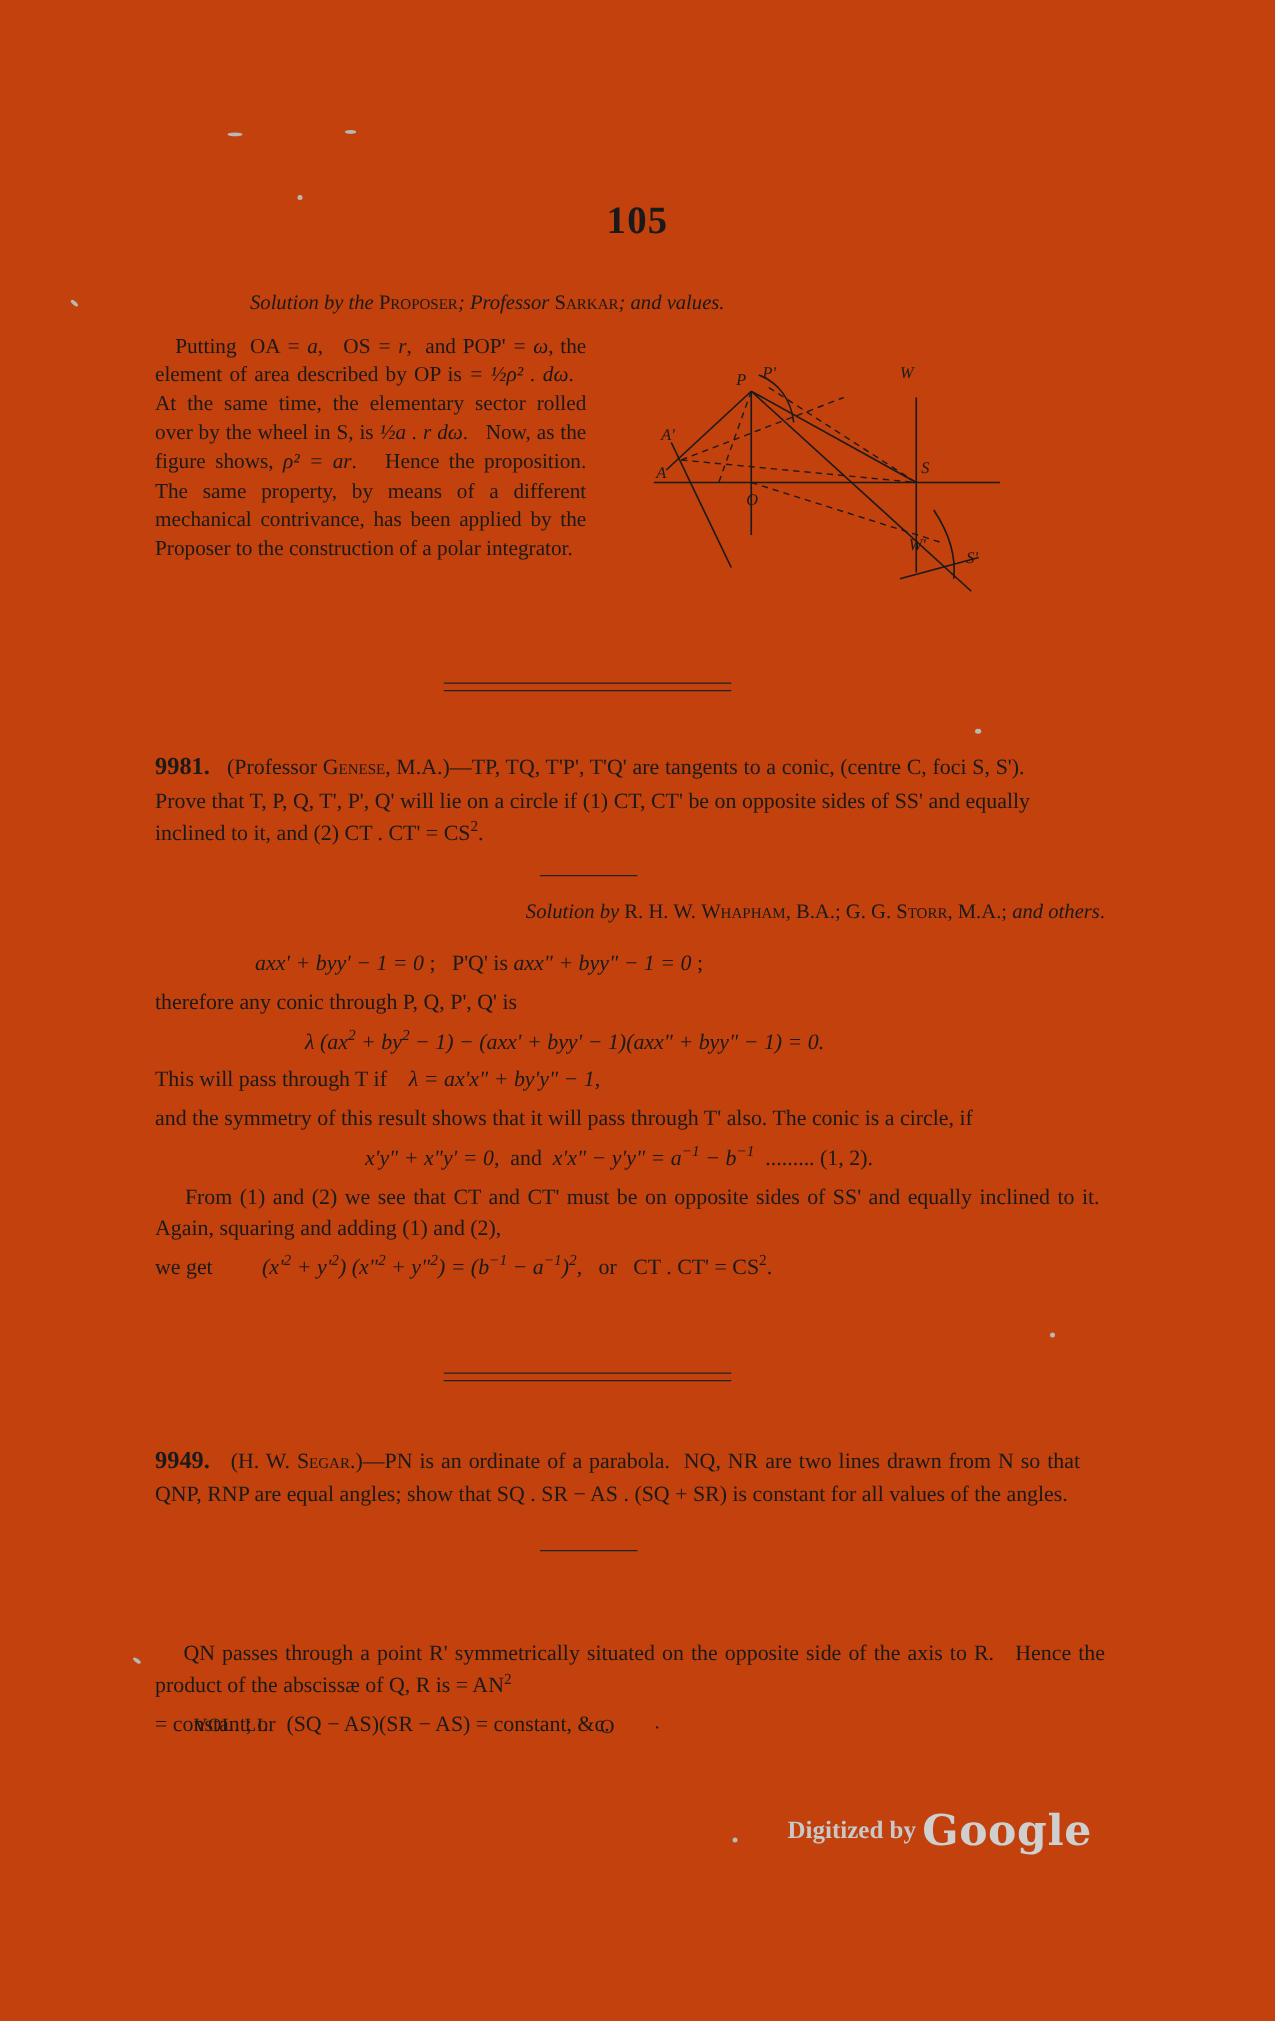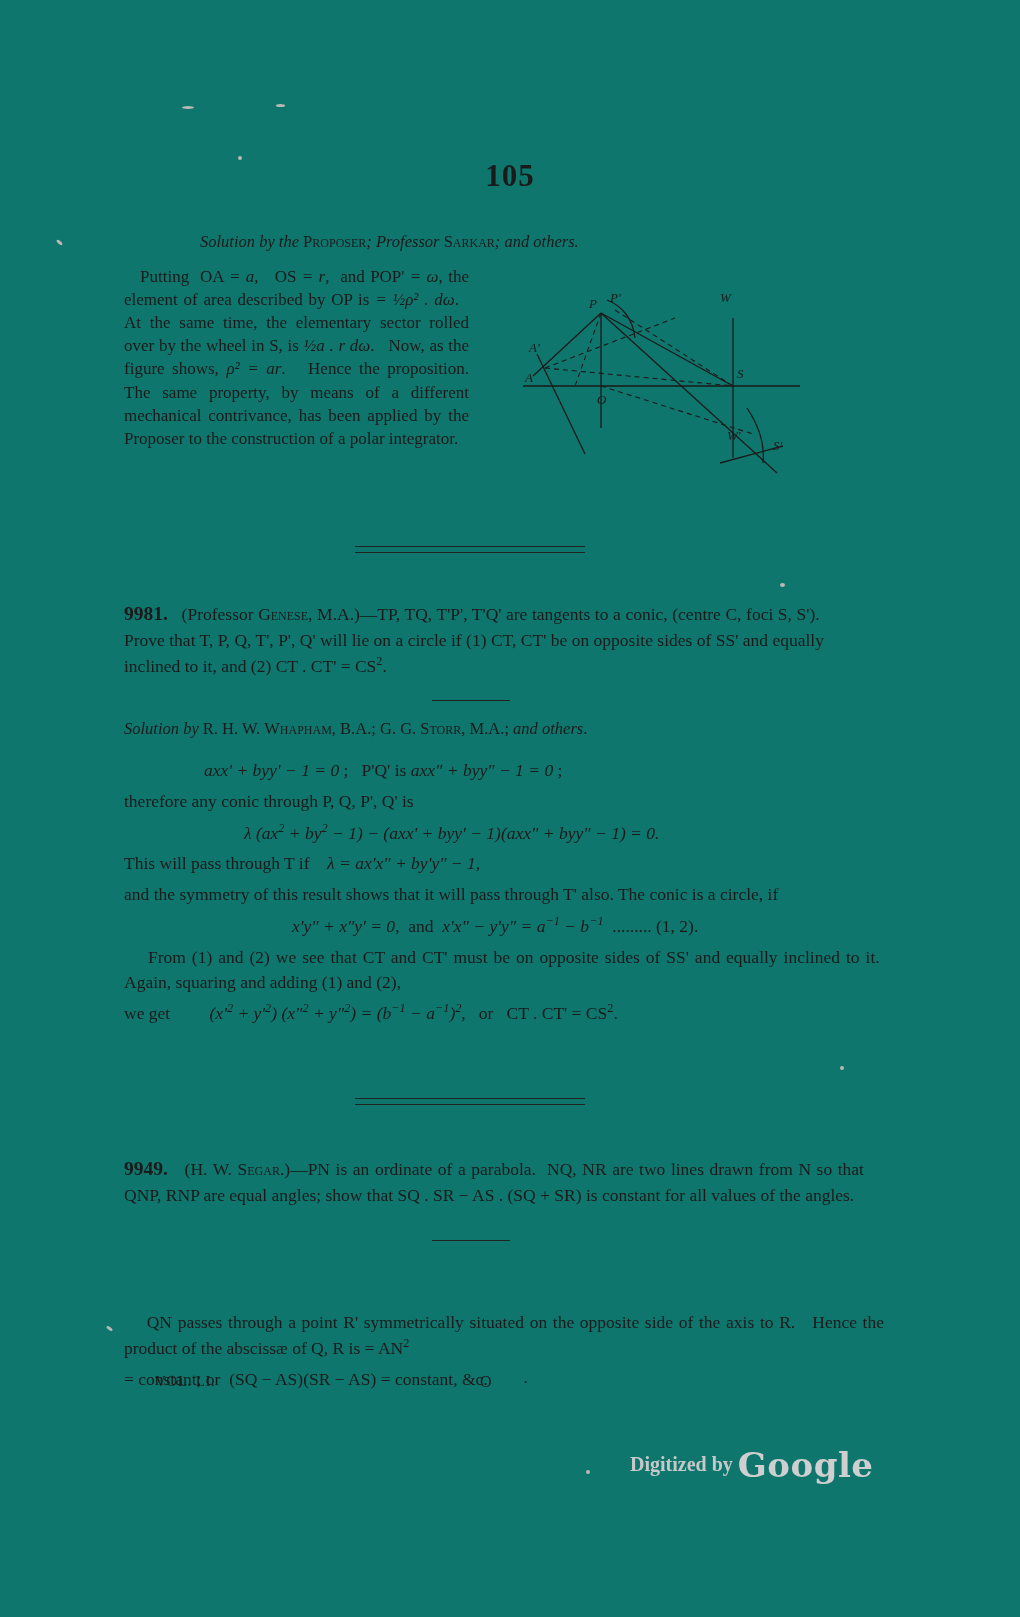--- a/index.html
+++ b/index.html
@@ -11,21 +11,21 @@
     width: 1020px;
     height: 1617px;
     position: relative;
     font-family: "Liberation Serif", serif;
     color: #1a1a1a;
     overflow: hidden;
   }
   .page {
     position: absolute;
     inset: 0;
-    background: #0f766e;
+    background: #c2410c;
   }
   
   .speck {
     position: absolute;
     background: #b9b9b4;
     border-radius: 50%;
   }
   .page-number {
     position: absolute;
     top: 158px;
@@ -89,21 +89,21 @@
   .short-rule-2 { top: 1240px; left: 432px; width: 78px; }
 
   .block {
     position: absolute;
     font-size: 17.5px;
     line-height: 1.42;
     text-align: justify;
   }
   .q9981 { top: 600px; left: 124px; width: 700px; }
   .q9981 .num { font-size: 19.5px; font-weight: bold; }
-  .byline-2 { position: absolute; top: 719px; left: 124px; width: 760px; font-size: 16.5px; }
+  .byline-2 { position: absolute; top: 719px; left: 124px; width: 760px; font-size: 16.5px; text-align: right; }
   .body-2 { top: 752px; left: 124px; width: 760px; }
   .q9949 { top: 1155px; left: 124px; width: 740px; }
   .q9949 .num { font-size: 19.5px; font-weight: bold; margin-top: 12px; }
   .byline-3 { position: absolute; top: 1259px; left: 172px; width: 700px; font-size: 16.5px; }
   .body-3 { top: 1292px; left: 124px; width: 760px; margin-top: 12px; }
 
   .math { font-style: italic; }
   .eqline { display: block; margin: 6px 0; }
   .pad1 { padding-left: 80px; }
   .pad2 { padding-left: 120px; }
@@ -158,21 +158,21 @@
   <div class="speck" style="top:583px;left:780px;width:5px;height:4px;"></div>
   <div class="speck" style="top:1066px;left:840px;width:4px;height:4px;"></div>
   <div class="speck" style="top:1327px;left:106px;width:7px;height:3px;transform:rotate(35deg);"></div>
   <div class="speck" style="top:1470px;left:586px;width:4px;height:4px;"></div>
 
   <div class="page-number">105</div>
 
   <div class="byline-1">
     <span class="byline">Solution by the</span>
     <span class="sc" style="font-style:normal;">Proposer</span><span class="byline">; Professor</span>
-    <span class="sc" style="font-style:normal;">Sarkar</span><span class="byline">; and others.</span>
+    <span class="sc" style="font-style:normal;">Sarkar</span><span class="byline">; and values.</span>
   </div>
 
   <div class="col-left">
     <span class="indent" style="display:inline;">&nbsp;&nbsp;&nbsp;Putting&nbsp; OA <span class="math">= a</span>,&nbsp;&nbsp; OS <span class="math">= r</span>,&nbsp; and
     POP' <span class="math">= ω</span>, the element of area described by OP is <span class="math">= ½ρ² . dω</span>.&nbsp;&nbsp; At the same time, the elementary sector rolled over by the wheel in S, is <span class="math">½a . r dω</span>.&nbsp;&nbsp; Now, as the figure shows, <span class="math">ρ² = ar</span>.&nbsp;&nbsp; Hence the proposition. The same property, by means of a different mechanical contrivance, has been applied by the Proposer to the construction of a polar integrator.</span>
   </div>
 
   <div class="figure">
     <svg width="300" height="230" viewBox="0 0 300 230">
       <g stroke="#1a1a1a" fill="none" stroke-width="1.3">

